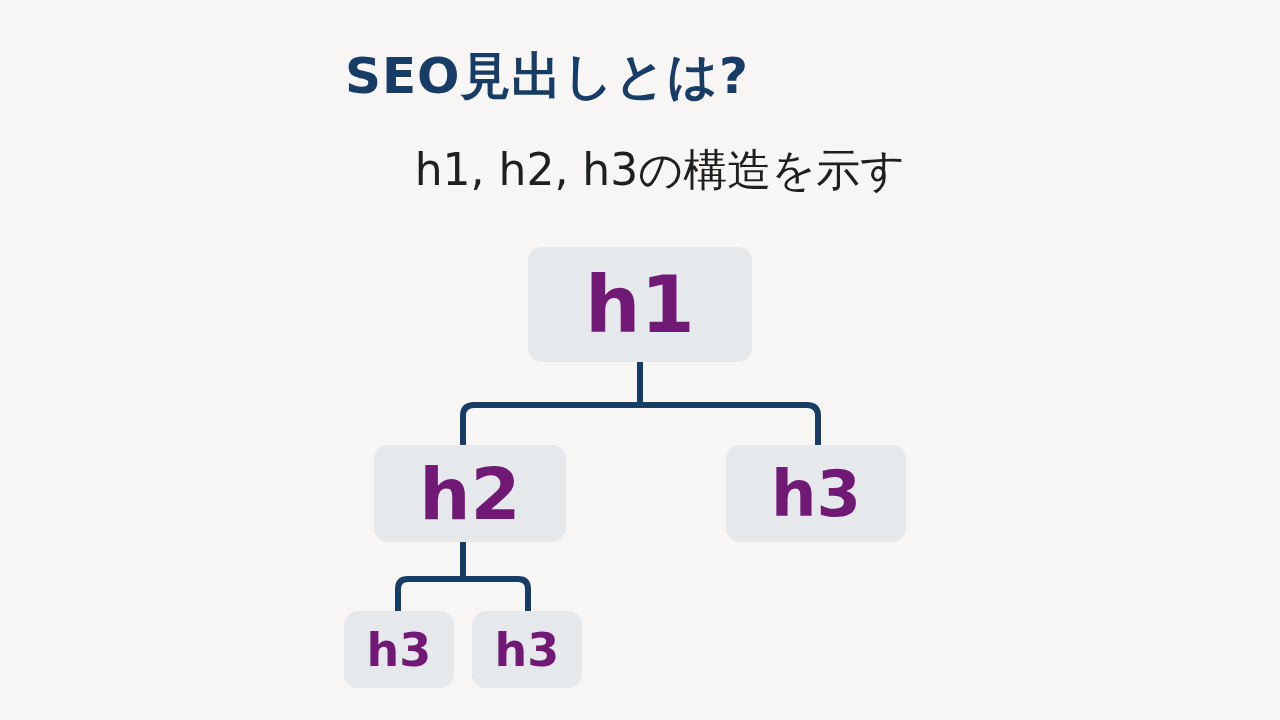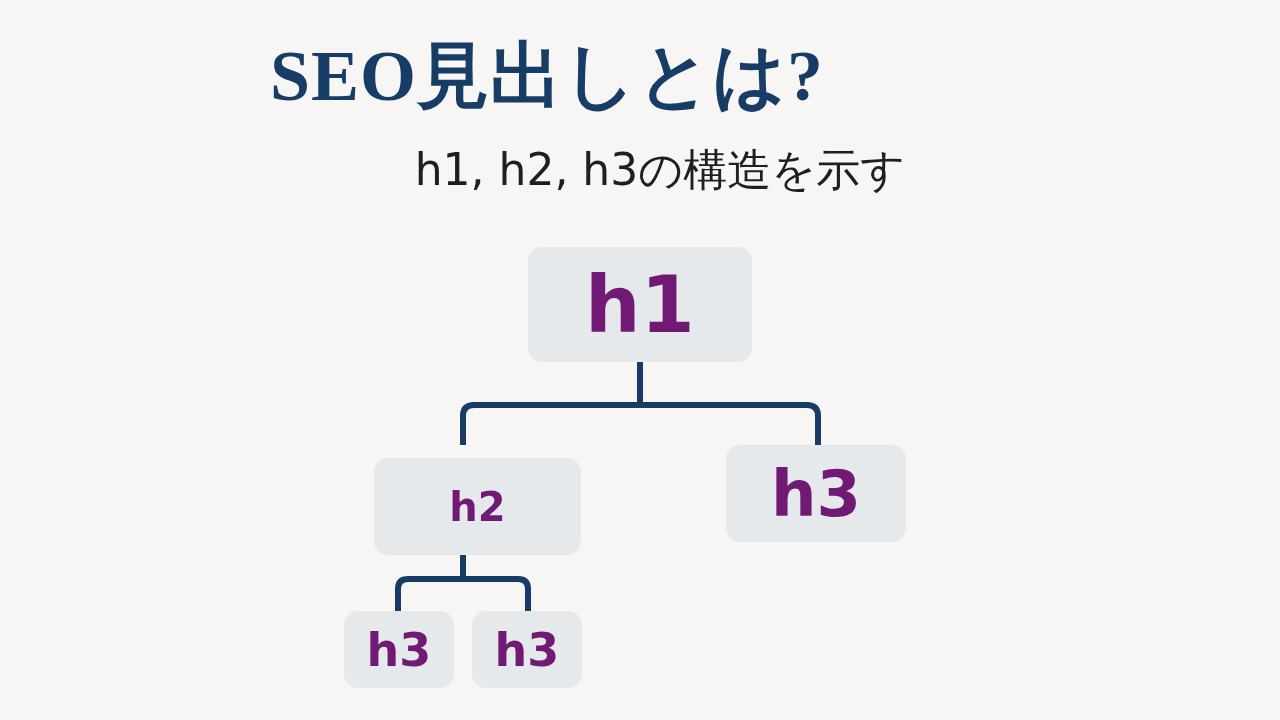--- a/index.html
+++ b/index.html
@@ -3,23 +3,22 @@
 <meta charset="utf-8">
 <style>
   html, body { margin:0; padding:0; }
   body {
     width:1280px; height:720px; overflow:hidden; position:relative;
     background:#f7f6f5;
     font-family:"DejaVu Sans","Liberation Sans",sans-serif;
   }
   .title {
     position:absolute; left:0; width:1094px; top:28px; text-align:center;
-    font-size:72px; font-weight:bold; color:#173d67; letter-spacing:1px;
+    font-size:50px; font-weight:bold; color:#173d67; letter-spacing:1px;
     line-height:96px;
-    font-family:Liberation Serif, serif;
   }
   .subtitle {
     position:absolute; left:0; width:1320px; top:140px; text-align:center;
     font-size:44px; color:#1f1f1f; line-height:60px;
   }
   .node {
     position:absolute; background:#e6e9ec; border-radius:14px;
     color:#701a75; font-weight:bold; display:flex; align-items:center; justify-content:center;
     font-family:"DejaVu Sans","Liberation Sans",sans-serif;
   }
@@ -37,21 +36,21 @@
     <path d="M463 445 V416 Q463 405 474 405 H807 Q818 405 818 416 V445"></path>
     <path d="M463 542 V579"></path>
     <path d="M398 612 V589 Q398 579 408 579 H518 Q528 579 528 589 V612"></path>
   </g>
 </svg>
 
 <div class="node" style="left:528px; top:247px; width:224px; height:115px; font-size:78px;">
   <span>h1</span>
 </div>
 
-<div class="node" style="left:374px; top:445px; width:207px; height:97px; font-size:40px;margin-top:13px;">
+<div class="node" style="left:374px; top:445px; width:192px; height:97px; font-size:72px;">
   <span>h2</span>
 </div>
 
 <div class="node" style="left:726px; top:445px; width:180px; height:97px; font-size:64px;">
   <span>h3</span>
 </div>
 
 <div class="node" style="left:344px; top:611px; width:110px; height:77px; font-size:46px;">
   <span>h3</span>
 </div>

